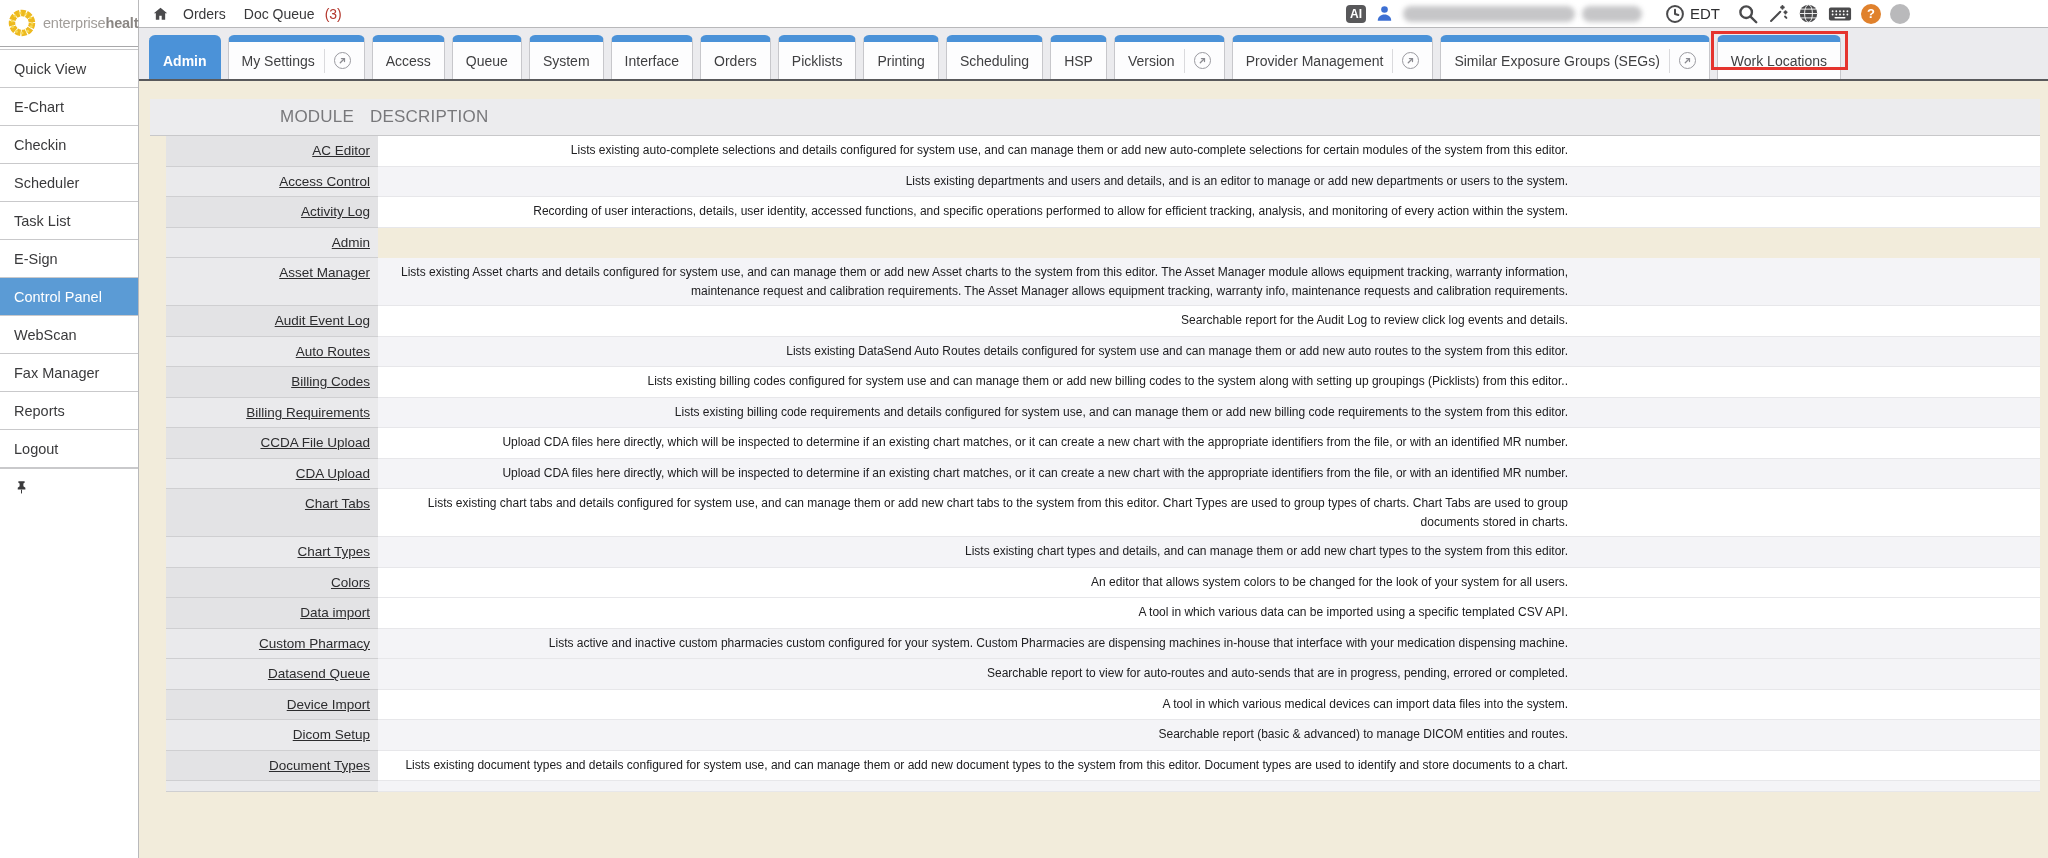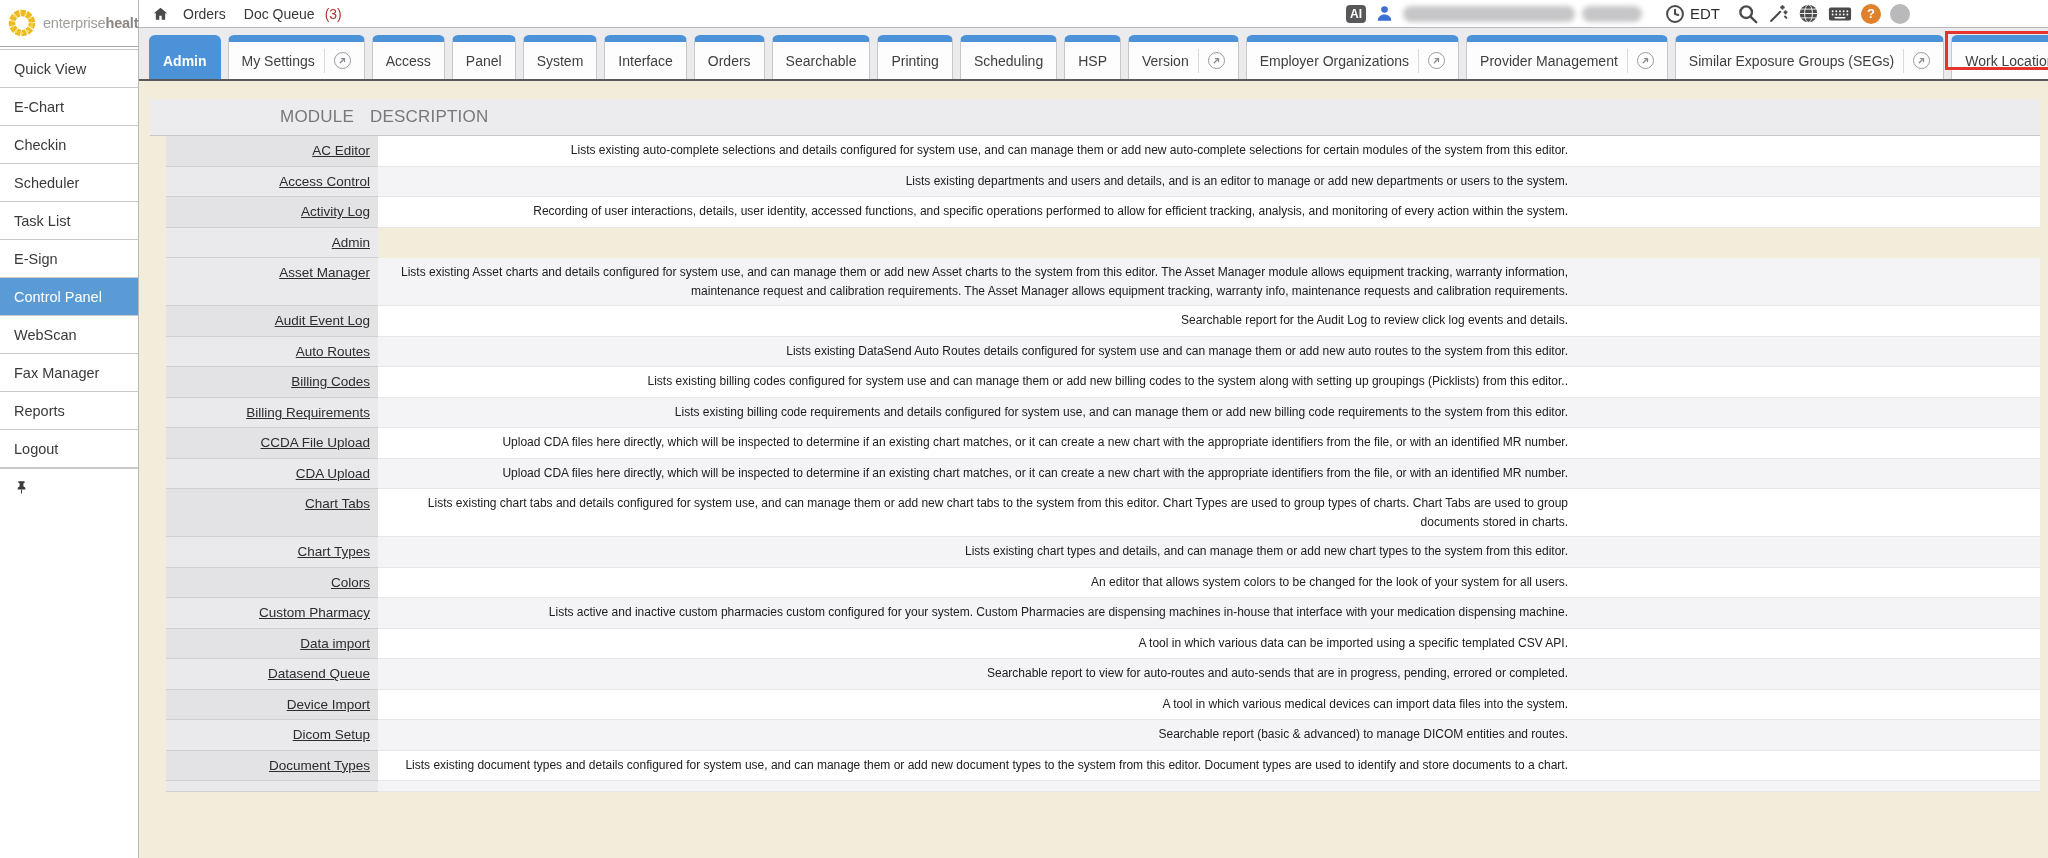--- a/index.html
+++ b/index.html
@@ -226,21 +226,21 @@
 
   <span class="tab-wrap">
     <span class="tab">
       <span class="tab-label">Access</span>
 
     </span>
   </span>
 
   <span class="tab-wrap">
     <span class="tab">
-      <span class="tab-label">Panel</span>
+      <span class="tab-label">Queue</span>
 
     </span>
   </span>
 
   <span class="tab-wrap">
     <span class="tab">
       <span class="tab-label">System</span>
 
     </span>
   </span>
@@ -254,21 +254,21 @@
 
   <span class="tab-wrap">
     <span class="tab">
       <span class="tab-label">Orders</span>
 
     </span>
   </span>
 
   <span class="tab-wrap">
     <span class="tab">
-      <span class="tab-label">Searchable</span>
+      <span class="tab-label">Picklists</span>
 
     </span>
   </span>
 
   <span class="tab-wrap">
     <span class="tab">
       <span class="tab-label">Printing</span>
 
     </span>
   </span>
@@ -295,34 +295,20 @@
           <svg width="9" height="9" viewBox="0 0 10 10" fill="none" stroke="#8a8a90" stroke-width="1.4" stroke-linecap="round">
             <path d="M2.5 7.5L7 3"></path>
                   <path d="M3.8 2.8h3.4v3.4"></path>
           </svg>
         </span>
       </span>
 
     </span>
   </span>
 
-  <span class="tab-wrap">
-    <span class="tab">
-      <span class="tab-label">Employer Organizations</span>
-      <span class="ext">
-        <span class="ext-circle">
-          <svg width="9" height="9" viewBox="0 0 10 10" fill="none" stroke="#8a8a90" stroke-width="1.4" stroke-linecap="round">
-            <path d="M2.5 7.5L7 3"></path>
-                  <path d="M3.8 2.8h3.4v3.4"></path>
-          </svg>
-        </span>
-      </span>
-
-    </span>
-  </span>
 
   <span class="tab-wrap">
     <span class="tab">
       <span class="tab-label">Provider Management</span>
       <span class="ext">
         <span class="ext-circle">
           <svg width="9" height="9" viewBox="0 0 10 10" fill="none" stroke="#8a8a90" stroke-width="1.4" stroke-linecap="round">
             <path d="M2.5 7.5L7 3"></path>
                   <path d="M3.8 2.8h3.4v3.4"></path>
           </svg>
@@ -480,35 +466,35 @@
 
   <div class="row">
     <div class="cell-module">
       <span class="module-link">Colors</span>
     </div>
     <div class="cell-desc">
       <span class="desc-text">An editor that allows system colors to be changed for the look of your system for all users.</span>
     </div>
   </div>
 
+  <div class="row">
+    <div class="cell-module">
+      <span class="module-link">Data import</span>
+    </div>
+    <div class="cell-desc">
+      <span class="desc-text">A tool in which various data can be imported using a specific templated CSV API.</span>
+    </div>
+  </div>
+
   <div class="row alt">
     <div class="cell-module">
       <span class="module-link">Custom Pharmacy</span>
     </div>
     <div class="cell-desc">
       <span class="desc-text">Lists active and inactive custom pharmacies custom configured for your system. Custom Pharmacies are dispensing machines in-house that interface with your medication dispensing machine.</span>
-    </div>
-  </div>
-
-  <div class="row">
-    <div class="cell-module">
-      <span class="module-link">Data import</span>
-    </div>
-    <div class="cell-desc">
-      <span class="desc-text">A tool in which various data can be imported using a specific templated CSV API.</span>
     </div>
   </div>
 
   <div class="row alt">
     <div class="cell-module">
       <span class="module-link">Datasend Queue</span>
     </div>
     <div class="cell-desc">
       <span class="desc-text">Searchable report to view for auto-routes and auto-sends that are in progress, pending, errored or completed.</span>
     </div>

